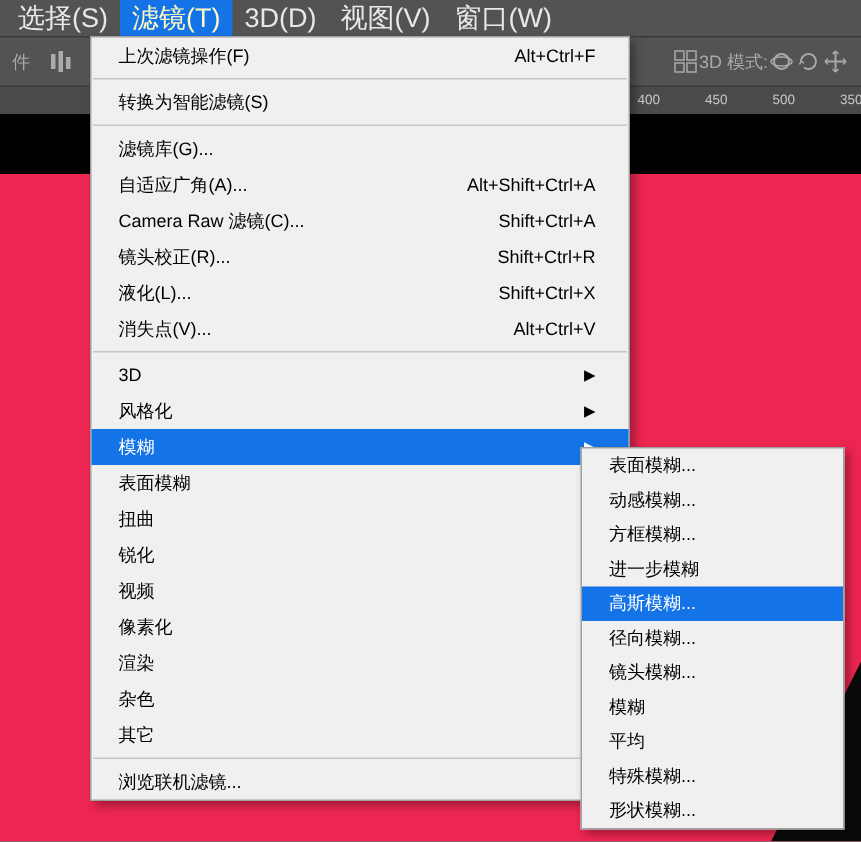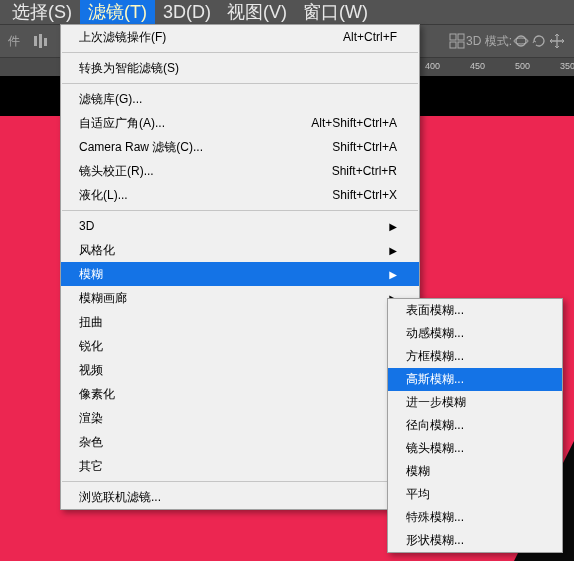--- a/index.html
+++ b/index.html
@@ -114,35 +114,39 @@
       <span>Shift+Ctrl+A</span>
     </div>
   <div class="menu-item">
       <span>镜头校正(R)...</span>
       <span>Shift+Ctrl+R</span>
     </div>
   <div class="menu-item">
       <span>液化(L)...</span>
       <span>Shift+Ctrl+X</span>
     </div>
+  <div class="menu-item">
+      <span>消失点(V)...</span>
+      <span>Alt+Ctrl+V</span>
+    </div>
   <div class="menu-sep"></div>
   <div class="menu-item">
       <span>3D</span>
       <span class="arrow">▶</span>
     </div>
   <div class="menu-item">
       <span>风格化</span>
       <span class="arrow">▶</span>
     </div>
   <div class="menu-item highlight">
       <span>模糊</span>
       <span class="arrow">▶</span>
     </div>
   <div class="menu-item">
-      <span>模糊画廊</span>
+      <span>表面模糊</span>
       <span class="arrow">▶</span>
     </div>
   <div class="menu-item">
       <span>扭曲</span>
       <span class="arrow">▶</span>
     </div>
   <div class="menu-item">
       <span>锐化</span>
       <span class="arrow">▶</span>
     </div>
@@ -174,28 +178,28 @@
 
 <div class="submenu">
   <div class="menu-item">
       <span>表面模糊...</span>
     </div>
   <div class="menu-item">
       <span>动感模糊...</span>
     </div>
   <div class="menu-item">
       <span>方框模糊...</span>
+    </div>
+  <div class="menu-item">
+      <span>进一步模糊</span>
     </div>
   <div class="menu-item highlight">
       <span>高斯模糊...</span>
     </div>
   <div class="menu-item">
-      <span>进一步模糊</span>
-    </div>
-  <div class="menu-item">
       <span>径向模糊...</span>
     </div>
   <div class="menu-item">
       <span>镜头模糊...</span>
     </div>
   <div class="menu-item">
       <span>模糊</span>
     </div>
   <div class="menu-item">
       <span>平均</span>

